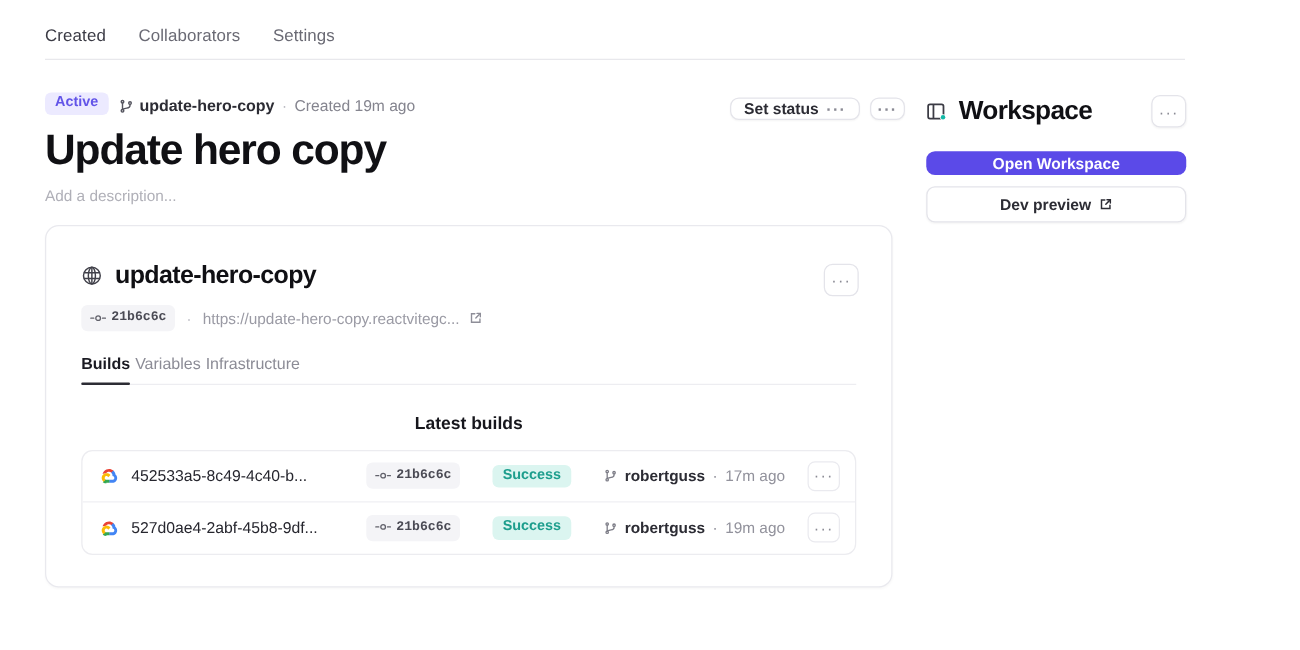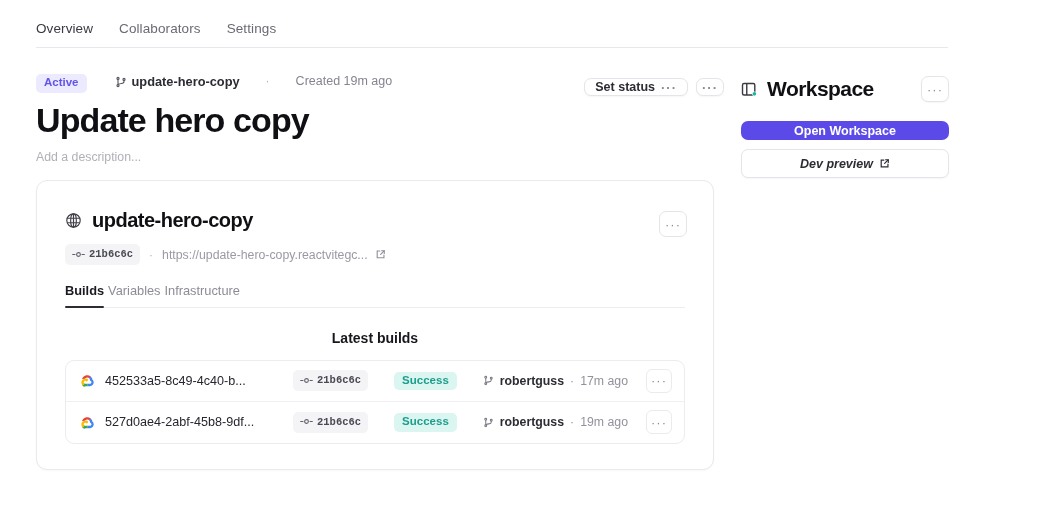--- a/index.html
+++ b/index.html
@@ -29,21 +29,21 @@
     font-size: 13.5px;
     color: #6a6a74;
     letter-spacing: .1px;
     cursor: pointer;
     line-height: 1;
   }
   .topnav-item.active { color: #3a3a44; }
 
   
   .header { position: absolute; left: 36px; top: 74px; width: 700px; }
-  .meta-row { display: flex; align-items: flex-start; gap: 24px; height: 18px; }
+  .meta-row { display: flex; align-items: flex-end; gap: 4px; height: 18px; }
   .badge-active {
     background: #eceaff;
     color: #6254e8;
     font-size: 11.5px;
     font-weight: bold;
     padding: 3px 8px 4px;
     border-radius: 5px;
     line-height: 1;
   }
   .branch-wrap { display: flex; align-items: center; gap: 5px; margin-left: 4px; }
@@ -135,21 +135,20 @@
     border: 1px solid #e4e4ea;
     border-radius: 7px;
     color: #2c2c34;
     font-size: 12.5px;
     font-weight: bold;
     display: flex; align-items: center; justify-content: center;
     gap: 6px;
     cursor: pointer;
     box-shadow: 0 1px 1.5px rgba(16,16,20,.04);
     box-sizing: border-box;
-    font-style: italic;
   }
 
   
   .card {
     position: absolute;
     left: 36px; top: 180px;
     width: 678px;
     height: 290px;
     background: #fff;
     border: 1px solid #e9e9ee;
@@ -285,21 +284,21 @@
     box-sizing: border-box;
   }
   svg { display: block; }
 </style>
 </head>
 <body>
 
 <div class="page">
 
   <div class="topnav">
-    <div class="topnav-item active">Overview</div>
+    <div class="topnav-item active">Created</div>
     <div class="topnav-item">Collaborators</div>
     <div class="topnav-item">Settings</div>
   </div>
 
   <div class="header">
     <div class="meta-row">
       <span class="badge-active">Active</span>
       <span class="branch-wrap">
         <span>
           <svg width="12" height="12" viewBox="0 0 16 16" fill="none" stroke="#55555f" stroke-width="1.5" stroke-linecap="round">

